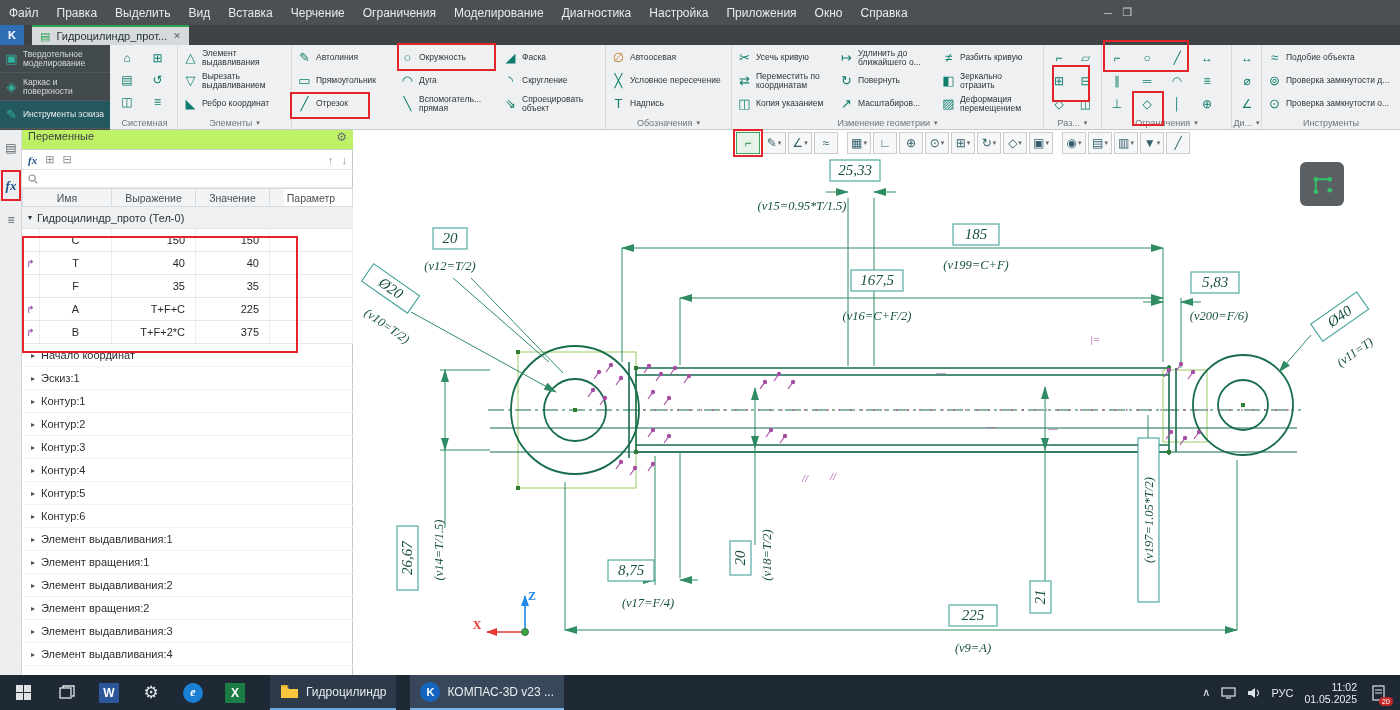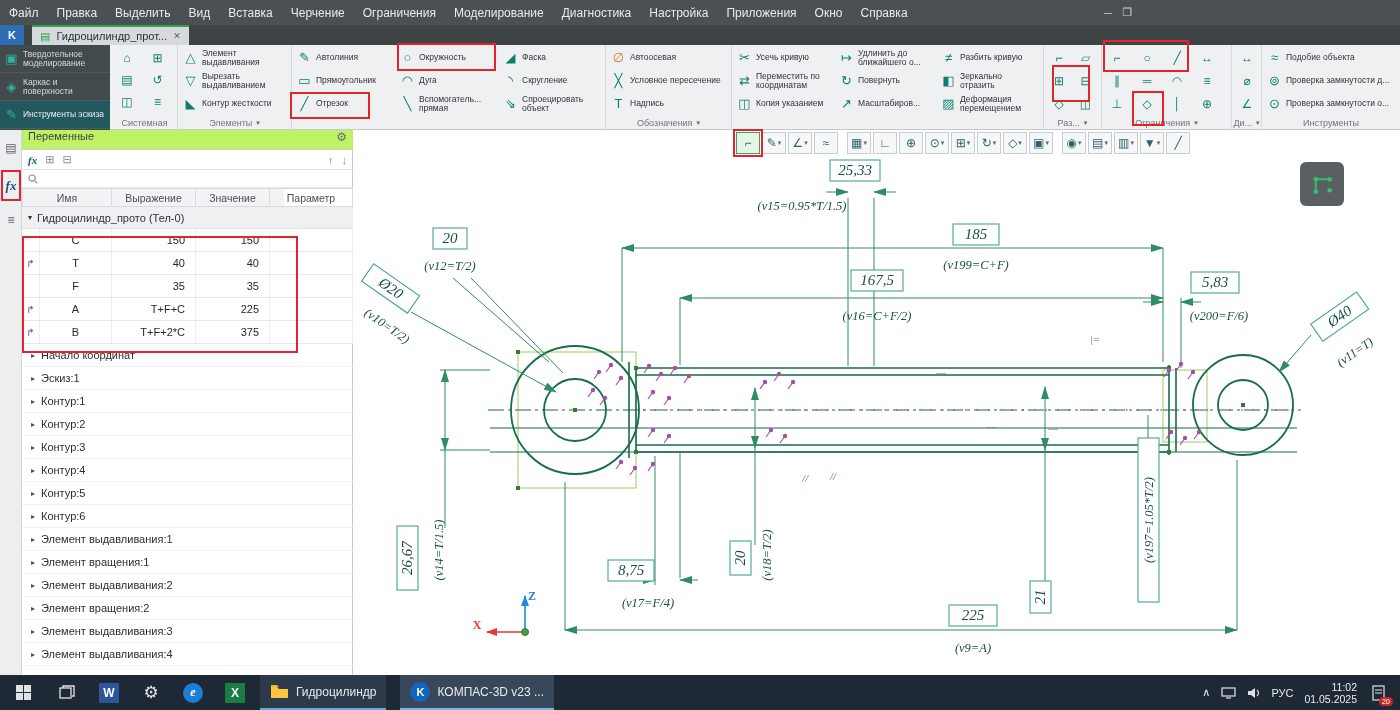--- a/index.html
+++ b/index.html
@@ -153,21 +153,21 @@
         <div class="tool">
             <span class="tic">△</span>
             <span class="tlb">Элемент выдавливания</span>
           </div>
         <div class="tool">
             <span class="tic">▽</span>
             <span class="tlb">Вырезать выдавливанием</span>
           </div>
         <div class="tool">
             <span class="tic">◣</span>
-            <span class="tlb">Контур жесткости</span>
+            <span class="tlb">Ребро координат</span>
           </div>
       </div>
       <div class="rgl">
           <span>Элементы</span>
           <span class="crt">▾</span>
         </div>
     </div>
 
     <div class="rg" style="left:292px;width:314px">
       <div class="tgrid" style="grid-template-columns:repeat(3,103px)">
@@ -263,20 +263,24 @@
           </div>
         <div class="tool">
             <span class="tic">◧</span>
             <span class="tlb">Зеркально отразить</span>
           </div>
         <div class="tool">
             <span class="tic">▨</span>
             <span class="tlb">Деформация перемещением</span>
           </div>
       </div>
+      <div class="rgl">
+          <span>Изменение геометрии</span>
+          <span class="crt">▾</span>
+        </div>
     </div>
 
     <div class="rg" style="left:1044px;width:58px">
       <div class="igrid">
         <div class="ibtn">⌐</div>
         <div class="ibtn">⊞</div>
         <div class="ibtn">◇</div>
         <div class="ibtn">▱</div>
         <div class="ibtn">⊟</div>
         <div class="ibtn">◫</div>
@@ -764,21 +768,21 @@
       </div>
     <div class="ticon">
         <span style="color:#dfe3e6;font-size:17px">⚙</span>
       </div>
     <div class="ticon">
         <span class="sq" style="background:#1b7fd4;border-radius:50%;font-family:'Liberation Serif',serif;font-style:italic">e</span>
       </div>
     <div class="ticon">
         <span class="sq" style="background:#1c7c45">X</span>
       </div>
-    <div class="appbtn" style="margin-left:4px">
+    <div class="appbtn" style="margin-left:14px">
       <svg width="19" height="15" viewBox="0 0 19 15">
           <path d="M1,3 h6 l2,2 h9 v9 H1 z" fill="#f8c73d"></path>
           <path d="M1,3 V1 h6 l2,2" fill="#e9b42e"></path>
         </svg>
       <span>Гидроцилиндр</span>
     </div>
     <div class="appbtn press" style="margin-left:14px">
       <span class="sq" style="background:#1565c0;border-radius:50%;font-size:11px">K</span>
       <span>КОМПАС-3D v23 ...</span>
     </div>

